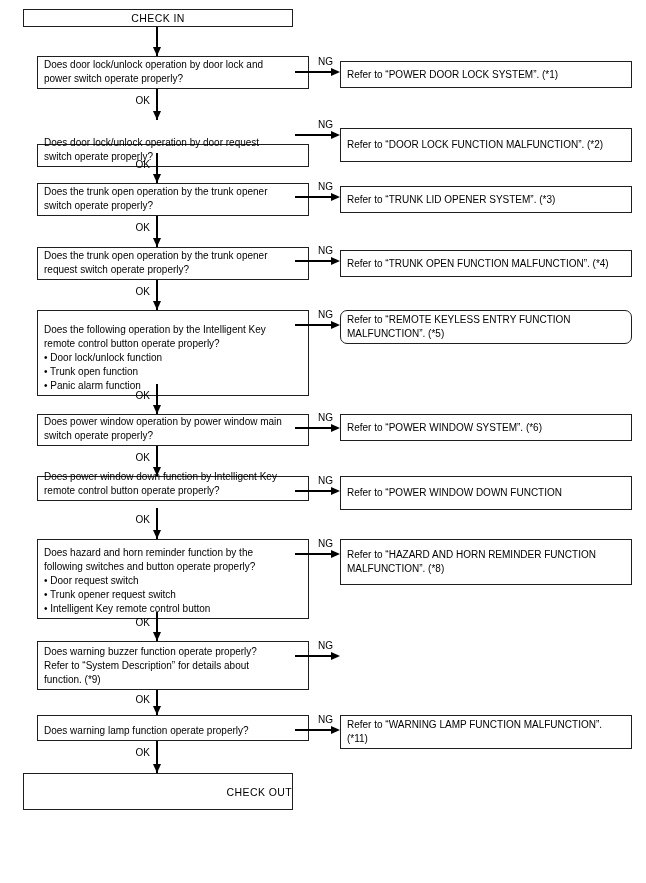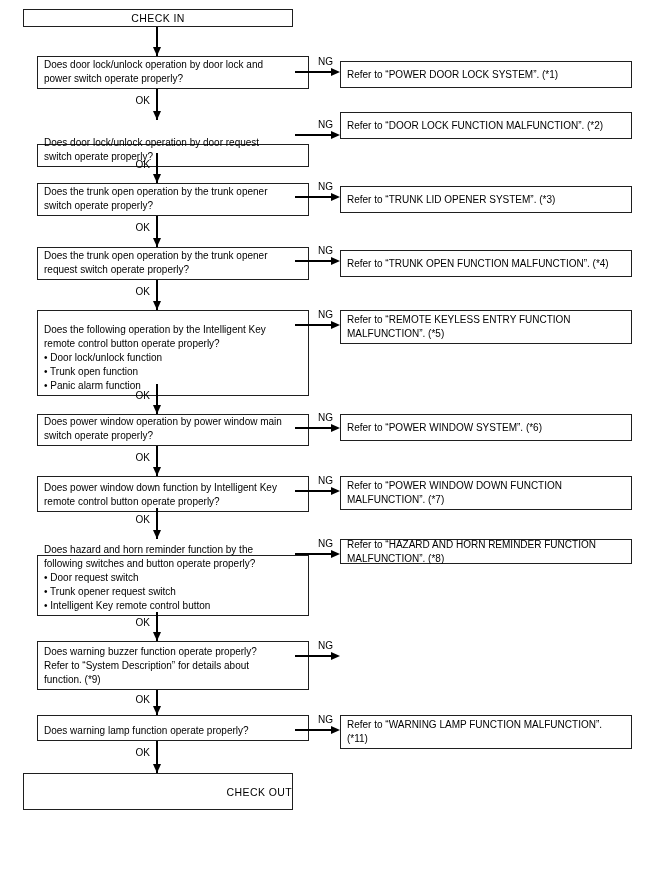--- a/index.html
+++ b/index.html
@@ -86,21 +86,21 @@
   </div>
   <div class="lbl lbl-ok" style="top:95px;">OK</div>
   <div class="varrow" style="top:89px;height:31px;"></div>
 
   <div class="box qbox" style="top:120px;height:23px;margin-top:24px;">
     <div class="tline">Does door lock/unlock operation by door request</div>
     <div class="tline">switch operate properly?</div>
   </div>
   <div class="lbl lbl-ng" style="top:119px;">NG</div>
   <div class="harrow" style="top:134px;"></div>
-  <div class="box rbox" style="top:112px;height:27px;">
+  <div class="box rbox" style="top:128px;height:34px;">
     <div class="tline">Refer to “DOOR LOCK FUNCTION MALFUNCTION”. (*2)</div>
   </div>
   <div class="lbl lbl-ok" style="top:159px;">OK</div>
   <div class="varrow" style="top:153px;height:30px;"></div>
 
   <div class="box qbox" style="top:183px;height:33px;">
     <div class="tline">Does the trunk open operation by the trunk opener</div>
     <div class="tline">switch operate properly?</div>
   </div>
   <div class="lbl lbl-ng" style="top:181px;">NG</div>
@@ -125,62 +125,61 @@
 
   <div class="box qbox" style="top:310px;height:86px;">
     <div class="tline">Does the following operation by the Intelligent Key</div>
     <div class="tline">remote control button operate properly?</div>
     <div class="tline bullet">Door lock/unlock function</div>
     <div class="tline bullet">Trunk open function</div>
     <div class="tline bullet">Panic alarm function</div>
   </div>
   <div class="lbl lbl-ng" style="top:309px;">NG</div>
   <div class="harrow" style="top:324px;"></div>
-  <div class="box rbox" style="top:310px;height:34px;">
+  <div class="box rbox" style="top:310px;height:34px;border-radius:7px;">
     <div class="tline">Refer to “REMOTE KEYLESS ENTRY FUNCTION</div>
     <div class="tline">MALFUNCTION”. (*5)</div>
   </div>
   <div class="lbl lbl-ok" style="top:390px;">OK</div>
   <div class="varrow" style="top:384px;height:30px;"></div>
 
   <div class="box qbox" style="top:414px;height:32px;">
     <div class="tline">Does power window operation by power window main</div>
     <div class="tline">switch operate properly?</div>
   </div>
   <div class="lbl lbl-ng" style="top:412px;">NG</div>
   <div class="harrow" style="top:427px;"></div>
   <div class="box rbox" style="top:414px;height:27px;">
     <div class="tline">Refer to “POWER WINDOW SYSTEM”. (*6)</div>
   </div>
   <div class="lbl lbl-ok" style="top:452px;">OK</div>
   <div class="varrow" style="top:446px;height:30px;"></div>
 
-  <div class="box qbox" style="top:476px;height:36px;">
+  <div class="box qbox" style="top:476px;height:25px;">
     <div class="tline">Does power window down function by Intelligent Key</div>
     <div class="tline">remote control button operate properly?</div>
   </div>
   <div class="lbl lbl-ng" style="top:475px;">NG</div>
   <div class="harrow" style="top:490px;"></div>
   <div class="box rbox" style="top:476px;height:34px;">
     <div class="tline">Refer to “POWER WINDOW DOWN FUNCTION</div>
-    <div class="tline">MALFUNCTION”. (*7)</div>
   </div>
   <div class="lbl lbl-ok" style="top:514px;">OK</div>
   <div class="varrow" style="top:508px;height:31px;"></div>
 
-  <div class="box qbox" style="top:539px;height:61px;margin-top:16px;">
+  <div class="box qbox" style="top:539px;height:80px;">
     <div class="tline">Does hazard and horn reminder function by the</div>
     <div class="tline">following switches and button operate properly?</div>
     <div class="tline bullet">Door request switch</div>
     <div class="tline bullet">Trunk opener request switch</div>
     <div class="tline bullet">Intelligent Key remote control button</div>
   </div>
   <div class="lbl lbl-ng" style="top:538px;">NG</div>
   <div class="harrow" style="top:553px;"></div>
-  <div class="box rbox" style="top:539px;height:25px;">
+  <div class="box rbox" style="top:539px;height:46px;">
     <div class="tline">Refer to “HAZARD AND HORN REMINDER FUNCTION</div>
     <div class="tline">MALFUNCTION”. (*8)</div>
   </div>
   <div class="lbl lbl-ok" style="top:617px;">OK</div>
   <div class="varrow" style="top:612px;height:29px;"></div>
 
   <div class="box qbox" style="top:641px;height:49px;">
     <div class="tline">Does warning buzzer function operate properly?</div>
     <div class="tline">Refer to “System Description” for details about</div>
     <div class="tline">function. (*9)</div>

